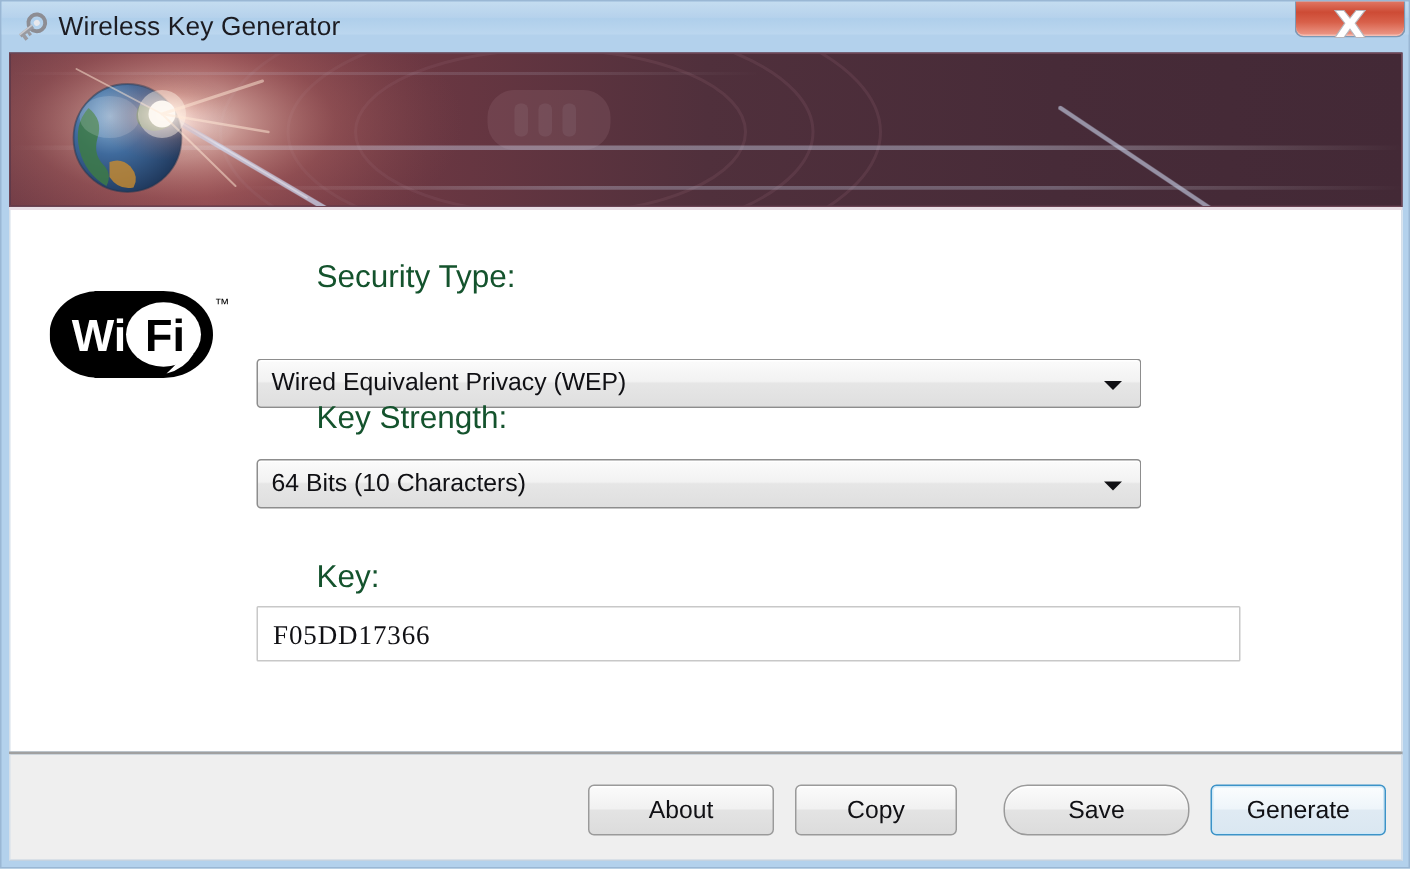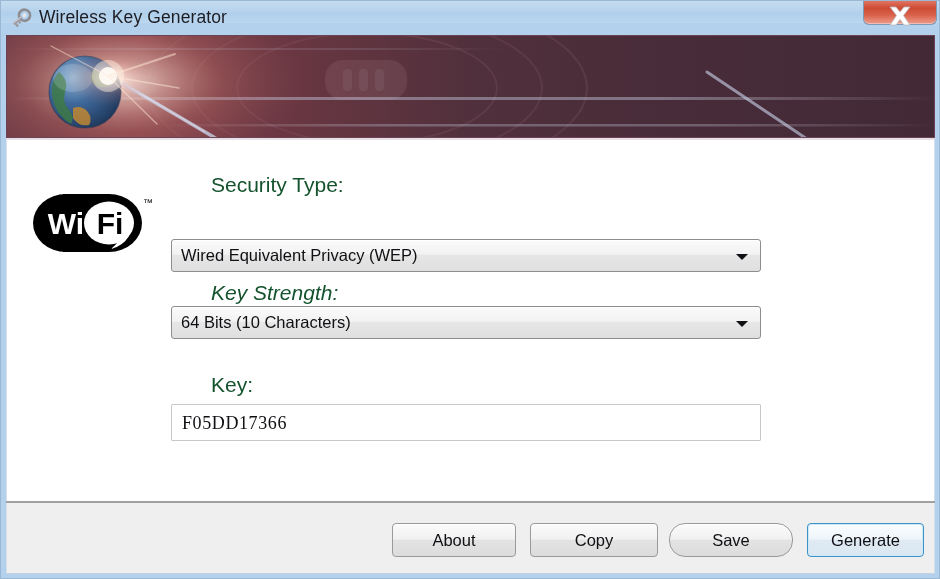--- a/index.html
+++ b/index.html
@@ -148,21 +148,21 @@
     position: absolute;
     right: 12px; top: 14px;
     width: 0; height: 0;
     border-left: 6px solid transparent;
     border-right: 6px solid transparent;
     border-top: 6px solid #101014;
   }
   #key-input {
     position: absolute;
     left: 170px; top: 403px;
-    width: 590px;
+    width: 656px;
     height: 37px;
     box-sizing: border-box;
     border: 1px solid #c8c8c8;
     background: #ffffff;
     border-radius: 1px;
     cursor: text;
   }
   #key-input-text {
     position: absolute;
     left: 10px; top: 8px;
@@ -189,21 +189,21 @@
     cursor: pointer;
     box-shadow: inset 0 1px 0 #ffffff;
     margin-left: 16px;
   }
   .btn.default {
     border: 1px solid #3c93c8;
     box-shadow: inset 0 0 0 1px #cfe8f7, inset 0 1px 0 #ffffff;
     background: linear-gradient(to bottom, #fbfdfe 0%, #eef5fa 47%, #dfeaf3 51%, #dae7f1 100%);
   }
   #btn-about    { left: 375px; width: 124px; }
-  #btn-copy     { left: 513px; width: 128px; }
+  #btn-copy     { left: 513px; width: 108px; }
   #btn-save     { left: 652px; width: 124px; border-radius: 16px; }
   #btn-generate { left: 790px; width: 117px; }
 </style>
 </head>
 <body>
 
 <div id="window">
 
   <div id="titlebar">
 
@@ -331,21 +331,21 @@
       </g>
     </svg>
   </div>
 
   <div class="field-label" style="left:170px; top:172px;">Security Type:</div>
   <div class="combo" style="top:214px;margin-top:24px;">
     <span class="combo-text">Wired Equivalent Privacy (WEP)</span>
     <span class="combo-arrow"></span>
   </div>
 
-  <div class="field-label" style="left:170px; top:280px;font-style:italic;">Key Strength:</div>
+  <div class="field-label" style="left:170px; top:266px;">Key Strength:</div>
   <div class="combo" style="top:305px;">
     <span class="combo-text">64 Bits (10 Characters)</span>
     <span class="combo-arrow"></span>
   </div>
 
   <div class="field-label" style="left:170px; top:372px;text-align:right;">Key:</div>
   <div id="key-input">
     <span id="key-input-text">F05DD17366</span>
   </div>
 

